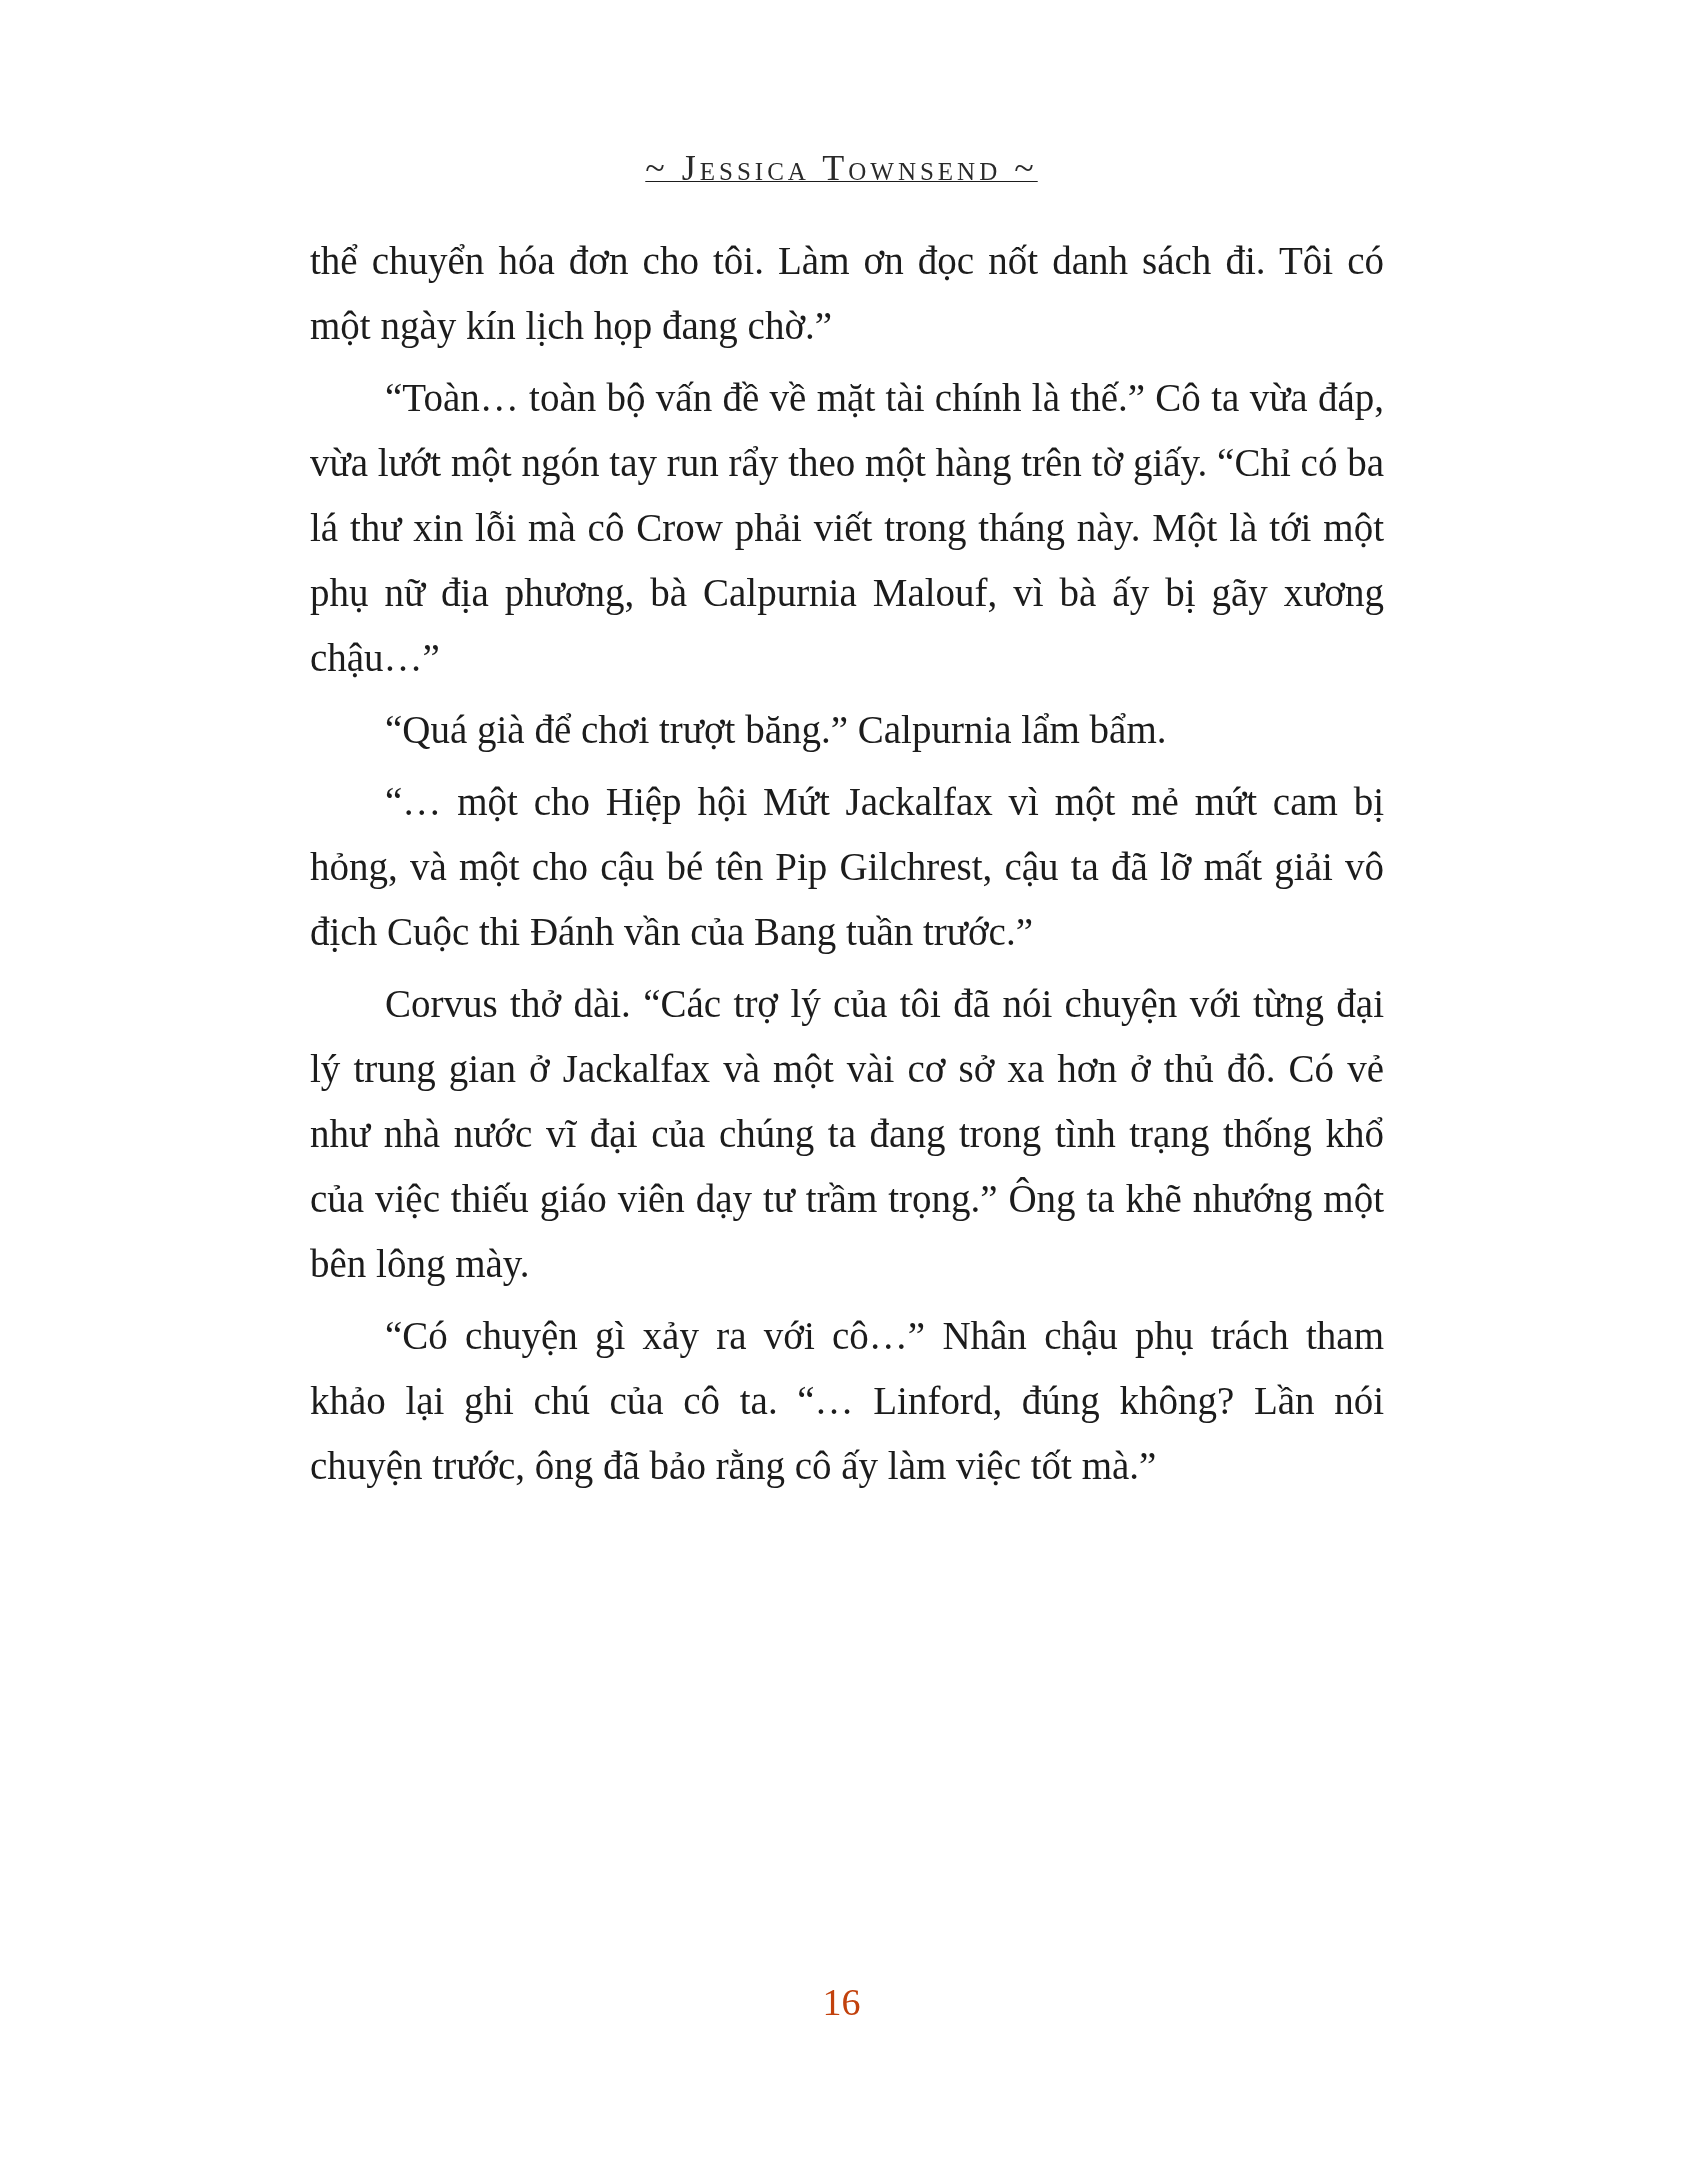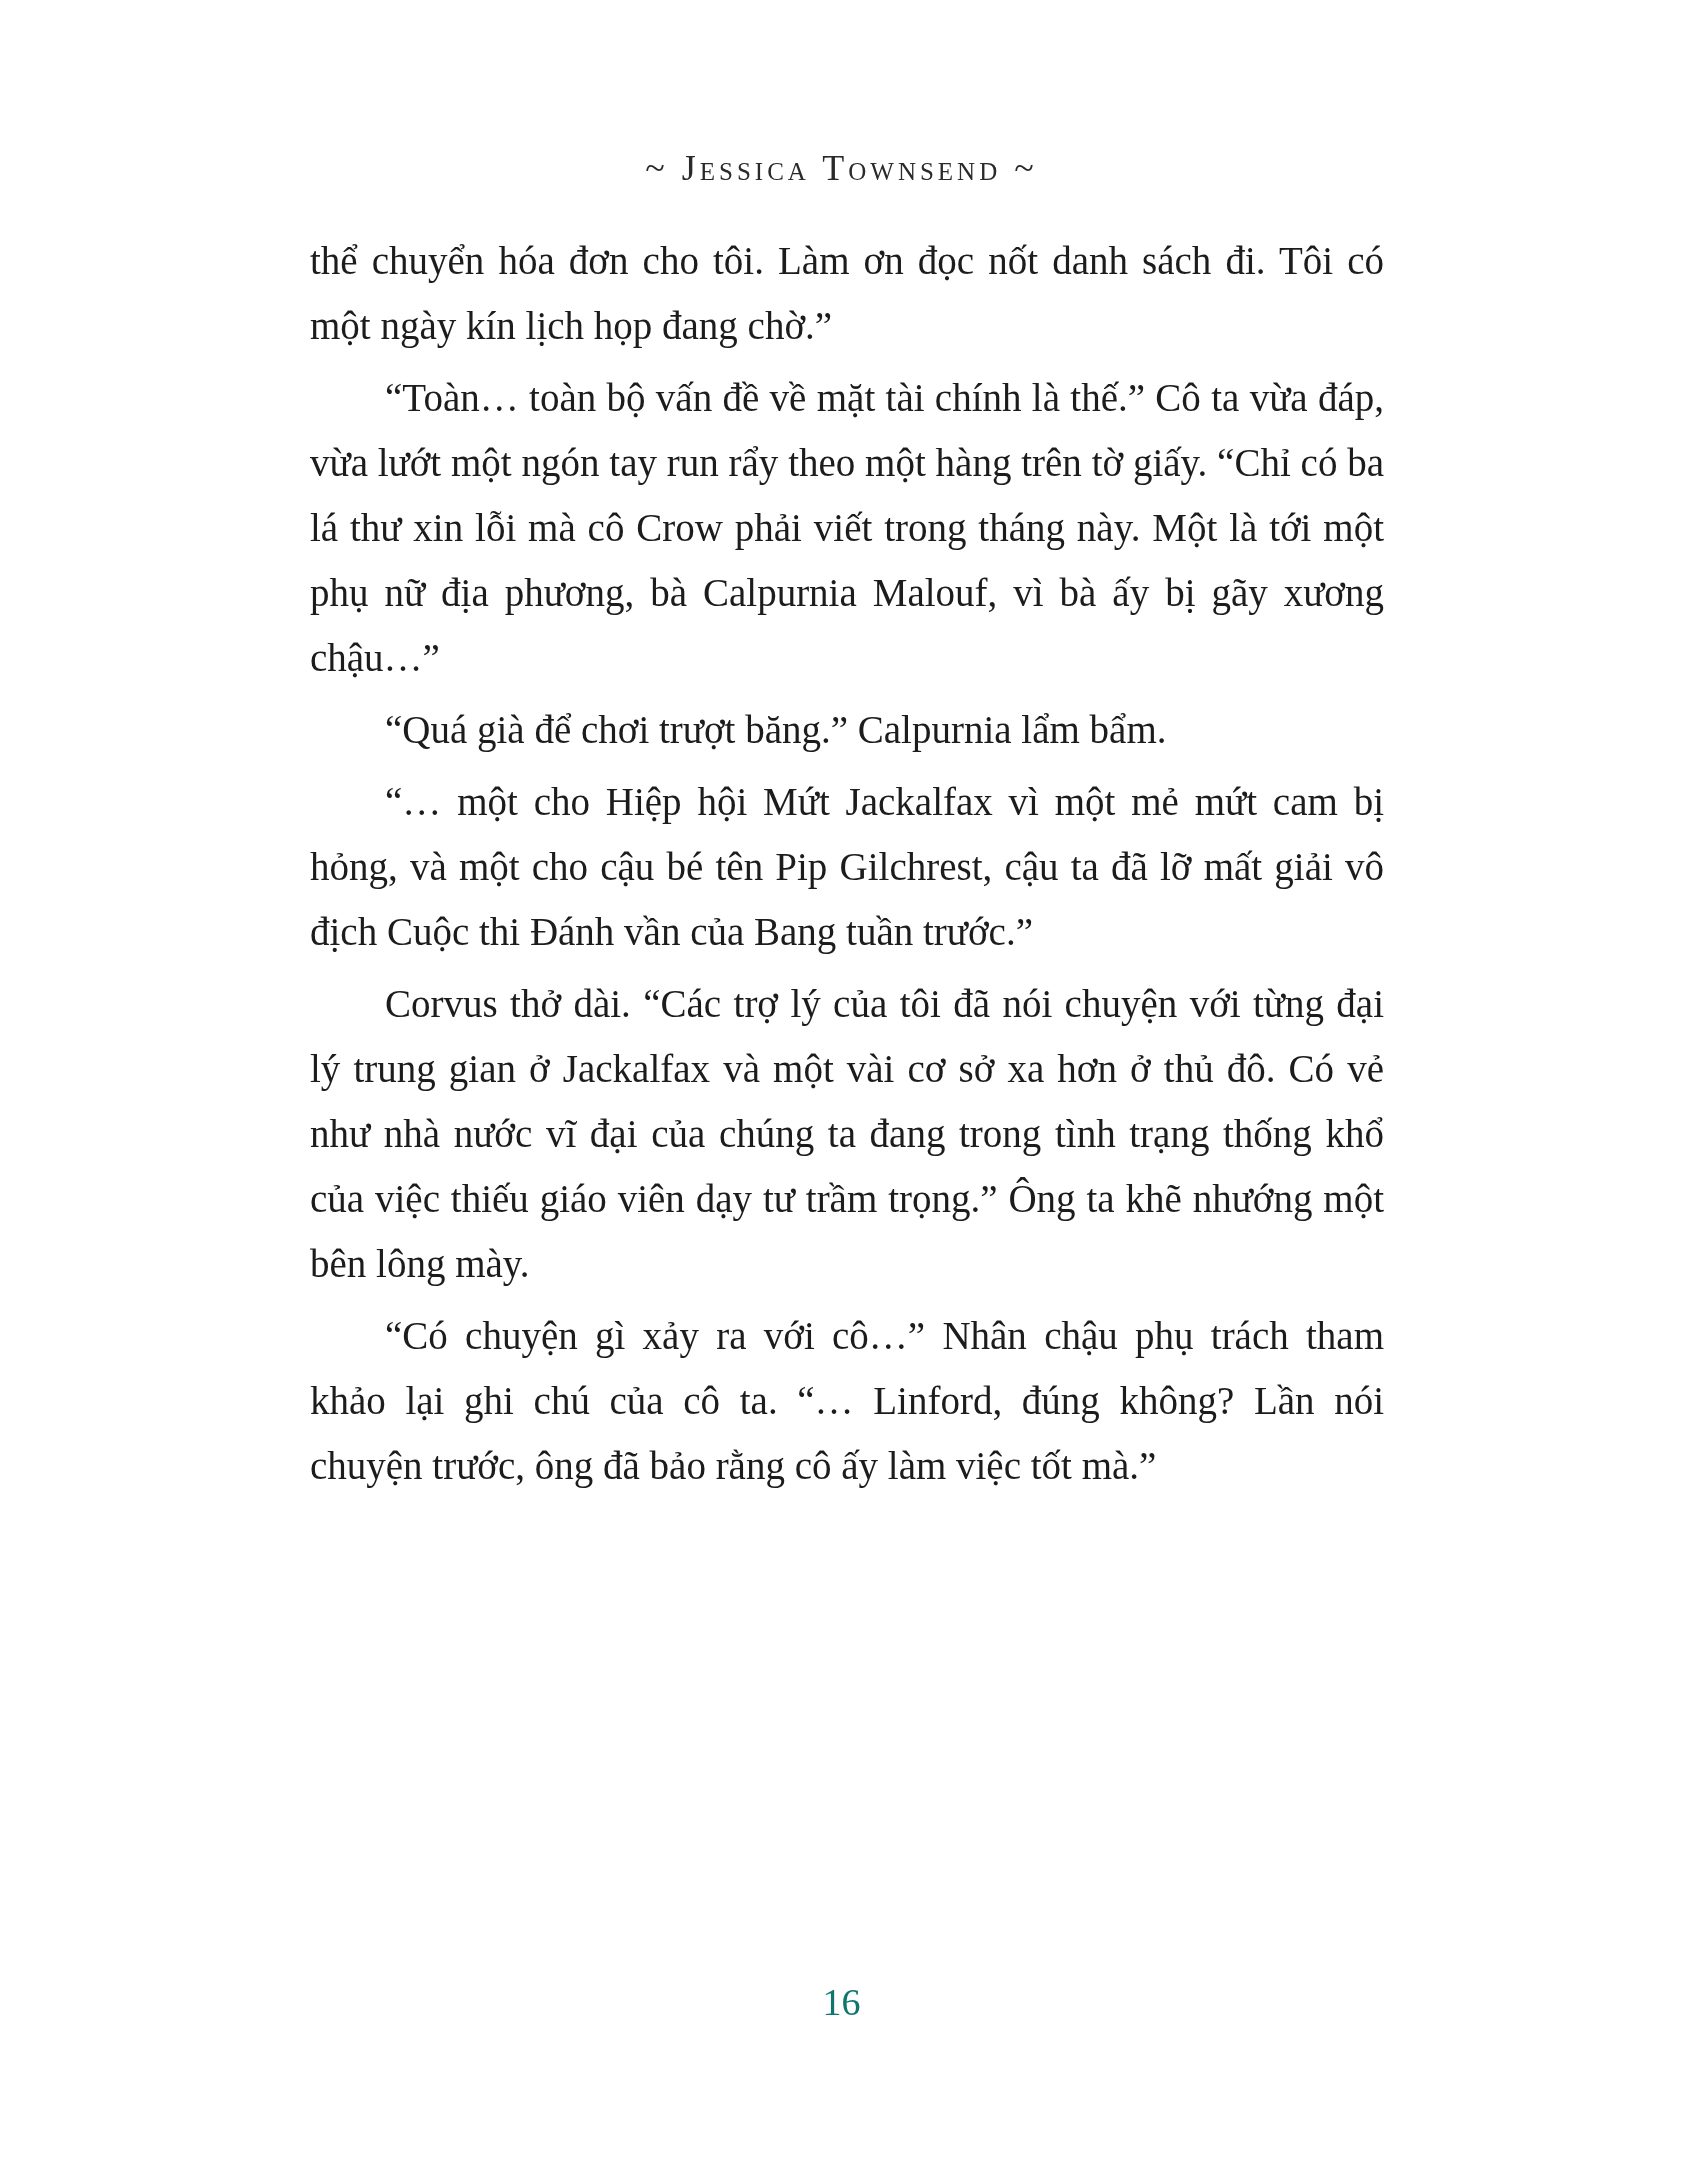--- a/index.html
+++ b/index.html
@@ -15,20 +15,21 @@
     font-family: "Liberation Serif", serif;
     color: #1d1d1d;
     overflow: hidden;
   }
   .running-header {
     position: absolute;
     top: 147px;
     left: 0;
     width: 100%;
     text-align: center;
+    text-decoration: underline;
   }
   .running-title {
     font-variant: small-caps;
     letter-spacing: 4px;
     font-size: 36px;
     color: #2a2a2a;
   }
   .page-body {
     position: absolute;
     top: 228px;
@@ -48,21 +49,21 @@
   }
   .page-footer {
     position: absolute;
     top: 1980px;
     left: 0;
     width: 100%;
     text-align: center;
   }
   .page-number {
     font-size: 38px;
-    color: #0f766e;
+    color: #c2410c;
   }
 </style>
 </head>
 <body>
 
 <div class="page">
 
   <header class="running-header">
     <span class="running-title">~ Jessica Townsend ~</span>
   </header>

